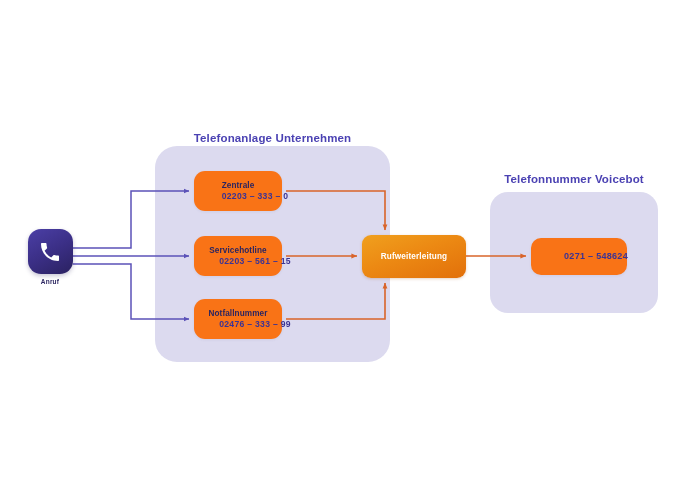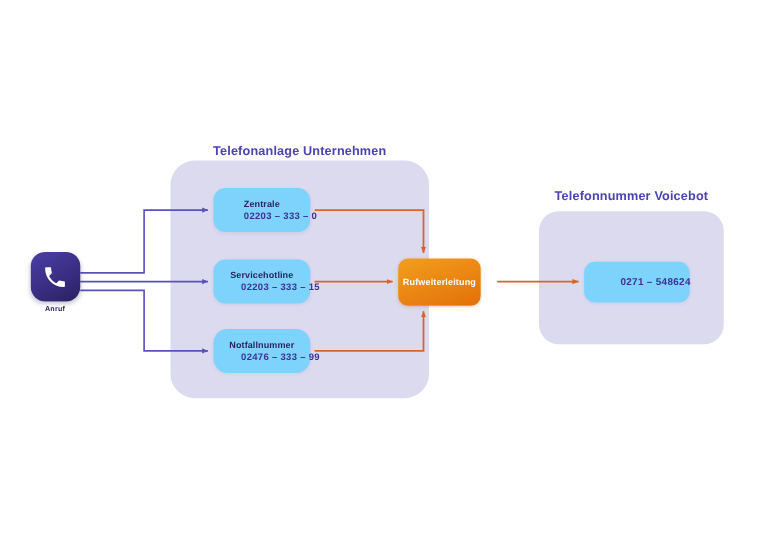--- a/index.html
+++ b/index.html
@@ -75,21 +75,21 @@
   #title-voicebot {
     left: 490px;
     top: 173px;
     width: 168px;
   }
 
   
   .number-card {
     position: absolute;
     z-index: 4;
-    background: #7dd3fc;
+    background: #f97316;
     border-radius: 11px;
     box-shadow: 0 1px 3px rgba(60, 50, 120, 0.07);
     display: flex;
     flex-direction: column;
     align-items: center;
     justify-content: center;
     text-align: center;
     line-height: 1.35;
   }
   .number-card .card-label {
@@ -118,40 +118,39 @@
     left: 194px;
     top: 236px;
     width: 88px;
     height: 40px;
   }
   #card-notfallnummer {
     left: 194px;
     top: 299px;
     width: 88px;
     height: 40px;
-    border-radius: 13px;
   }
   #card-voicebot-number {
     left: 531px;
     top: 238px;
     width: 96px;
     height: 37px;
     border-radius: 10px;
   }
   #card-voicebot-number .card-number {
     font-size: 9px;
   }
 
   
   #node-rufweiterleitung {
     position: absolute;
     z-index: 4;
     left: 362px;
     top: 235px;
-    width: 75px;
+    width: 104px;
     height: 43px;
     border-radius: 9px;
     background: linear-gradient(160deg, #f0a01e 0%, #ec8913 45%, #e2700a 100%);
     box-shadow: 0 1px 3px rgba(160, 80, 10, 0.25);
     display: flex;
     align-items: center;
     justify-content: center;
   }
   #node-rufweiterleitung .node-label {
     font-size: 8.2px;
@@ -240,21 +239,21 @@
     <div class="source-label">Anruf</div>
   </div>
 
   <div class="number-card" id="card-zentrale">
     <div class="card-label">Zentrale</div>
     <div class="card-number">02203 – 333 – 0</div>
   </div>
 
   <div class="number-card" id="card-servicehotline">
     <div class="card-label">Servicehotline</div>
-    <div class="card-number">02203 – 333 – 15</div>
+    <div class="card-number">02203 – 561 – 15</div>
   </div>
 
   <div class="number-card" id="card-notfallnummer">
     <div class="card-label">Notfallnummer</div>
     <div class="card-number">02476 – 333 – 99</div>
   </div>
 
   <div id="node-rufweiterleitung">
     <div class="node-label">Rufweiterleitung</div>
   </div>

